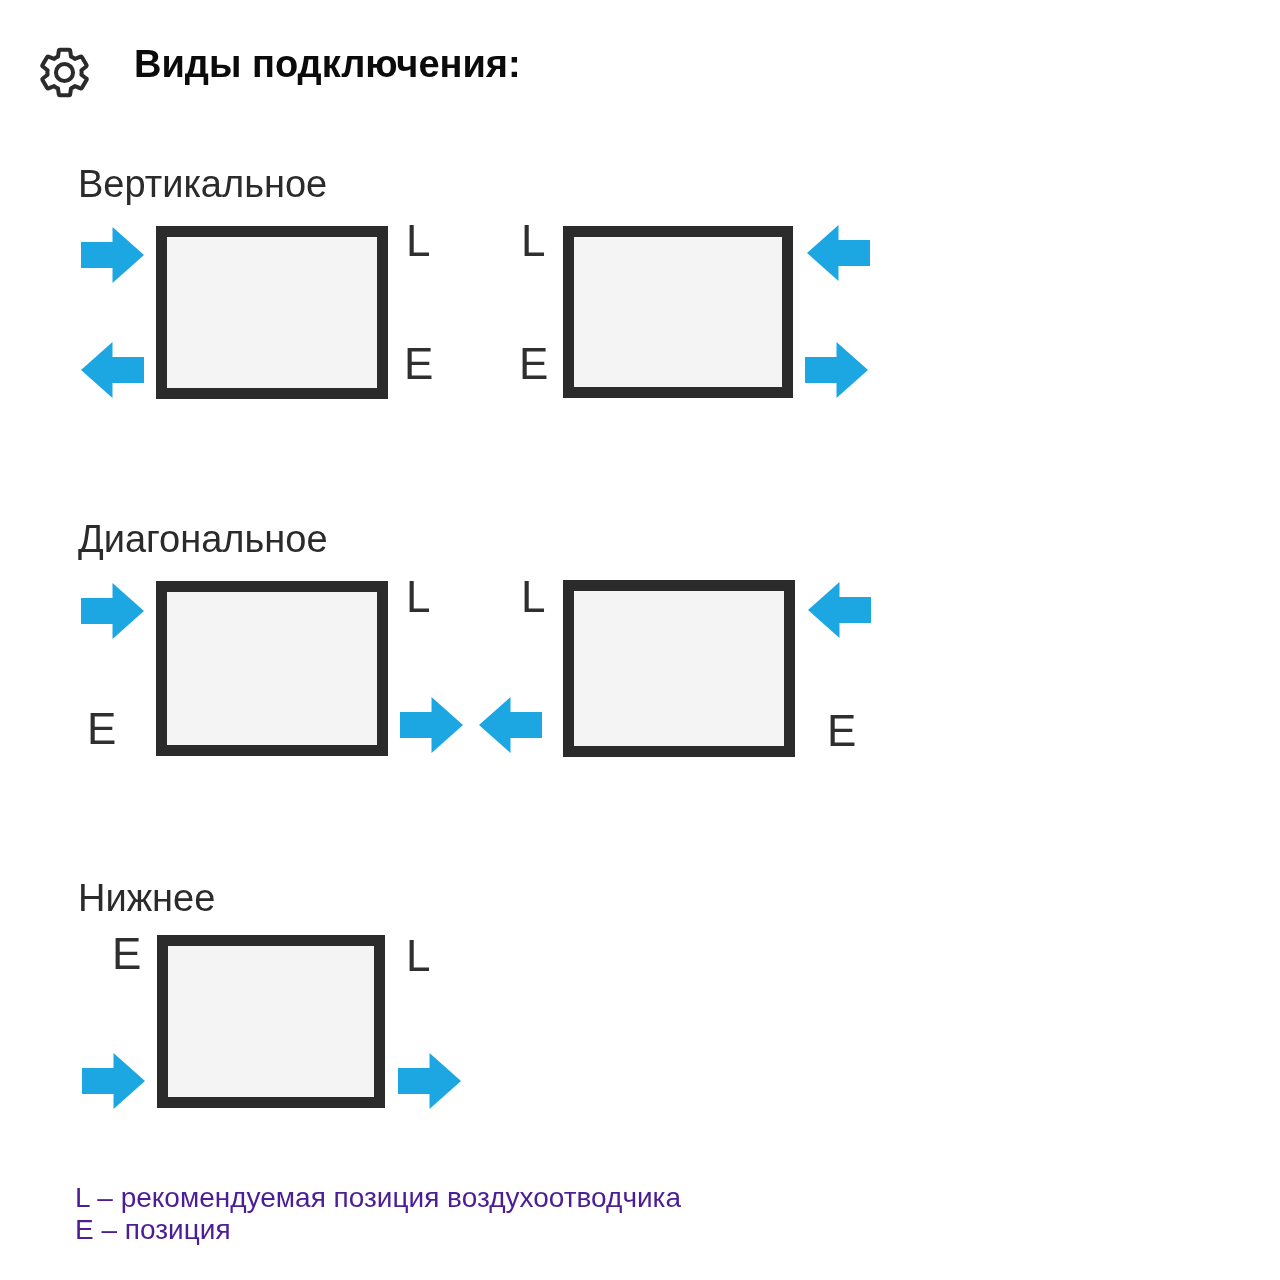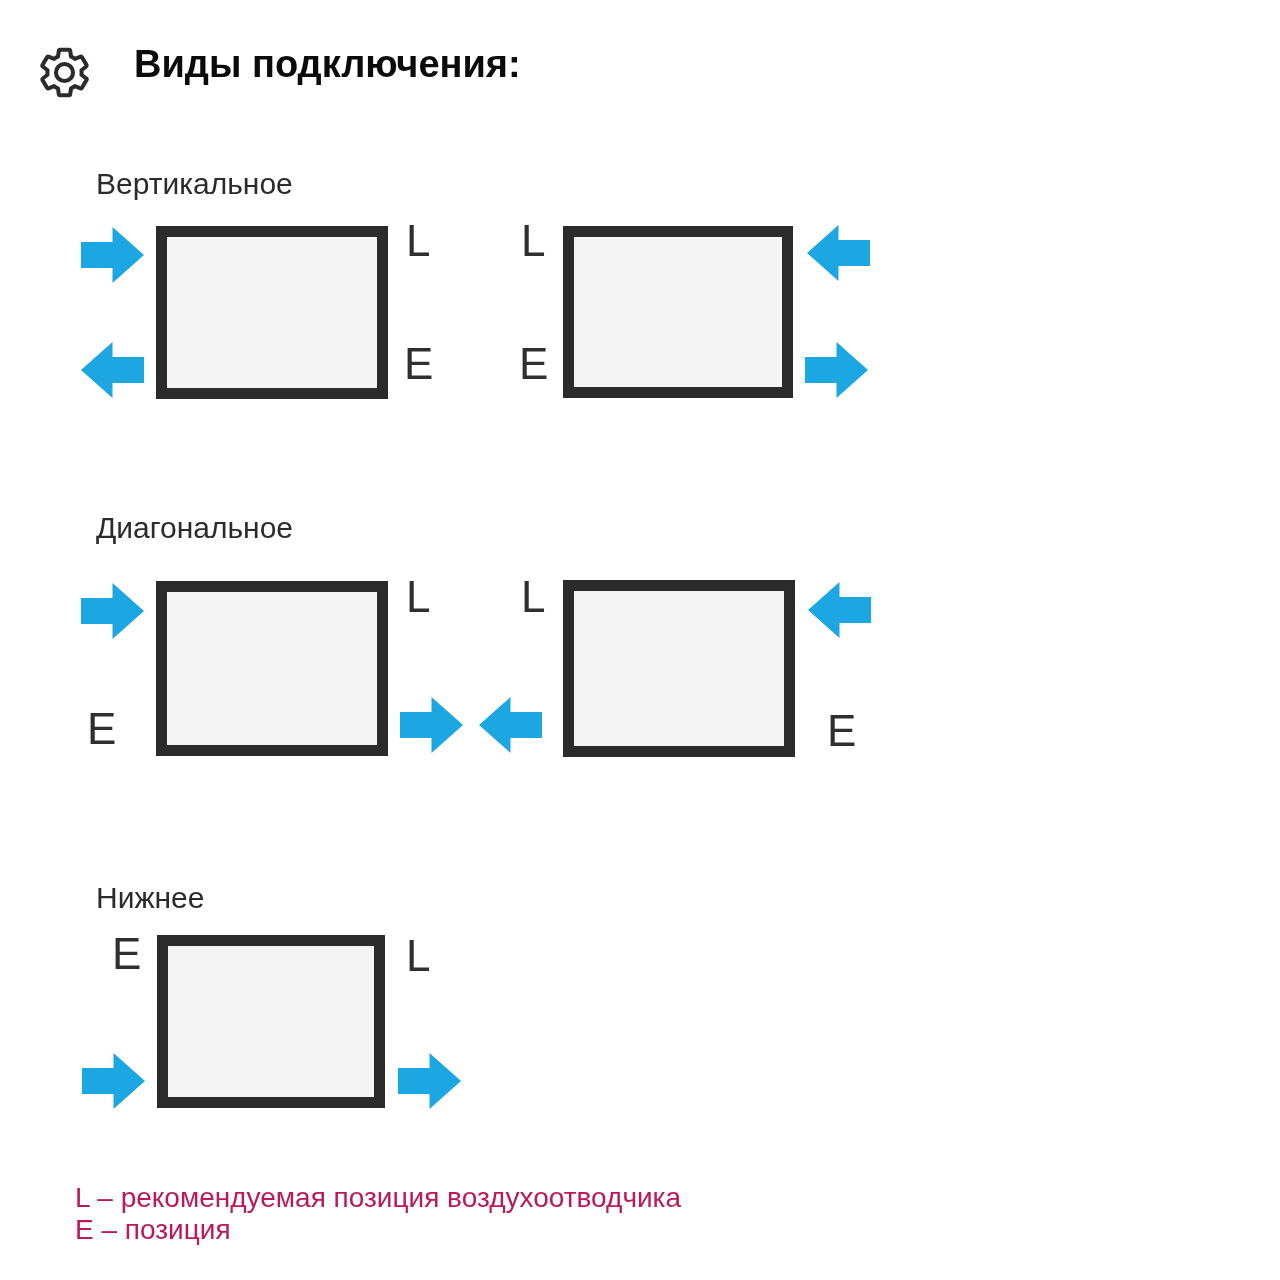--- a/index.html
+++ b/index.html
@@ -10,21 +10,21 @@
   
   .gear{position:absolute;left:36px;top:44px;width:57px;height:57px;}
   .gear svg{width:100%;height:100%;display:block;}
   .page-title{
     position:absolute;left:134px;top:42px;
     font-size:38px;font-weight:700;color:#0b0b0b;line-height:44px;white-space:nowrap;
   }
   
   .sec-title{
     position:absolute;left:78px;
-    font-size:30px;font-weight:400;color:#2b2b2b;line-height:44px;white-space:nowrap;margin-left:18px;
+    font-size:38px;font-weight:400;color:#2b2b2b;line-height:44px;white-space:nowrap;
   }
   
   .radiator{
     position:absolute;box-sizing:border-box;
     border:11px solid var(--outline,#2b2b2b);
     background:var(--radiator_fill,#f4f4f4);
   }
   
   .arrow{
     position:absolute;width:63px;height:56px;
@@ -32,21 +32,21 @@
     clip-path:polygon(0 27%,50% 27%,50% 0,100% 50%,50% 100%,50% 73%,0 73%);
   }
   .arrow.left{transform:scaleX(-1);}
   
   .port{
     position:absolute;font-size:44px;line-height:44px;font-weight:400;color:#2f2f2f;
     white-space:nowrap;
   }
   
   .legend-line{
-    position:absolute;left:75px;font-size:28px;line-height:32px;color:#be185d;white-space:nowrap;
+    position:absolute;left:75px;font-size:28px;line-height:32px;color:#4c1d95;white-space:nowrap;
   }
 </style>
 </head>
 <body>
 
 <div class="canvas">
 
   <div class="gear">
     <svg viewBox="0 0 24 24" aria-hidden="true">
       <path d="M19.14 12.94c.04-.3.06-.61.06-.94 0-.32-.02-.64-.07-.94l2.03-1.58a.49.49 0 0 0 .12-.61l-1.92-3.32a.488.488 0 0 0-.59-.22l-2.39.96c-.5-.38-1.03-.7-1.62-.94l-.36-2.54a.484.484 0 0 0-.48-.41h-3.84c-.24 0-.43.17-.47.41l-.36 2.54c-.59.24-1.13.57-1.62.94l-2.39-.96a.484.484 0 0 0-.59.22L2.74 8.87c-.12.21-.08.47.12.61l2.03 1.58c-.05.3-.09.63-.09.94s.02.64.07.94l-2.03 1.58a.49.49 0 0 0-.12.61l1.92 3.32c.12.22.37.29.59.22l2.39-.96c.5.38 1.03.7 1.62.94l.36 2.54c.05.24.24.41.48.41h3.84c.24 0 .44-.17.47-.41l.36-2.54c.59-.24 1.13-.56 1.62-.94l2.39.96c.22.08.47 0 .59-.22l1.92-3.32c.12-.22.07-.47-.12-.61l-2.03-1.58zM12 15.6A3.61 3.61 0 0 1 8.4 12c0-1.98 1.62-3.6 3.6-3.6s3.6 1.62 3.6 3.6-1.62 3.6-3.6 3.6z" fill="none" stroke="#2b2b2b" stroke-width="1.7" stroke-linejoin="round"></path>
@@ -64,21 +64,21 @@
     <div class="port" style="left:404px;top:342px">E</div>
 
     <div class="port" style="left:521px;top:219px">L</div>
     <div class="port" style="left:519px;top:342px">E</div>
     <div class="radiator" style="left:563px;top:226px;width:230px;height:172px"></div>
     <div class="arrow left" style="left:807px;top:225px"></div>
     <div class="arrow" style="left:805px;top:342px"></div>
   </section>
 
   <section>
-    <div class="sec-title" style="top:506px">Диагональное</div>
+    <div class="sec-title" style="top:517px">Диагональное</div>
 
     <div class="arrow" style="left:81px;top:583px"></div>
     <div class="radiator" style="left:156px;top:581px;width:232px;height:175px"></div>
     <div class="port" style="left:87px;top:707px">E</div>
     <div class="port" style="left:406px;top:575px">L</div>
     <div class="arrow" style="left:400px;top:697px"></div>
 
     <div class="arrow left" style="left:479px;top:697px"></div>
     <div class="port" style="left:521px;top:575px">L</div>
     <div class="radiator" style="left:563px;top:580px;width:232px;height:177px"></div>

